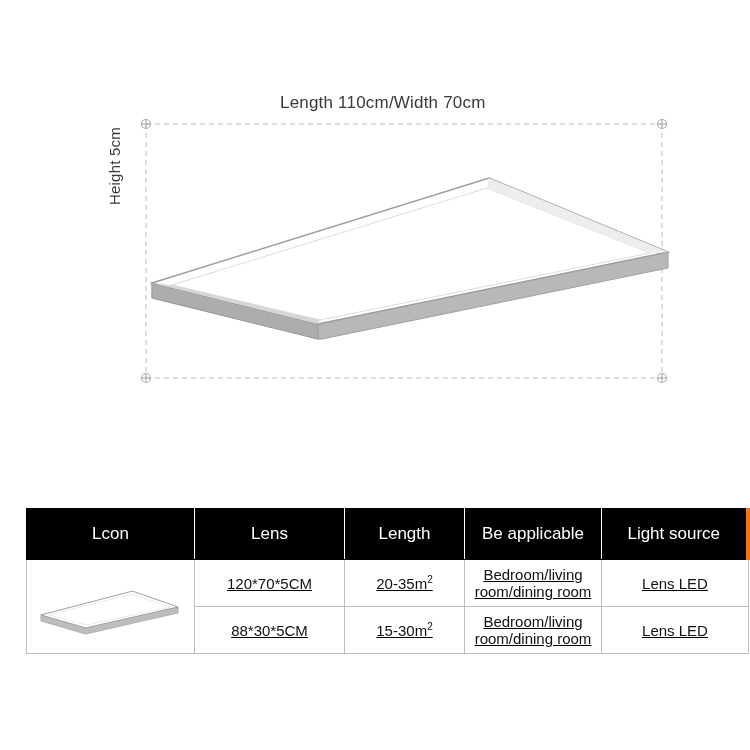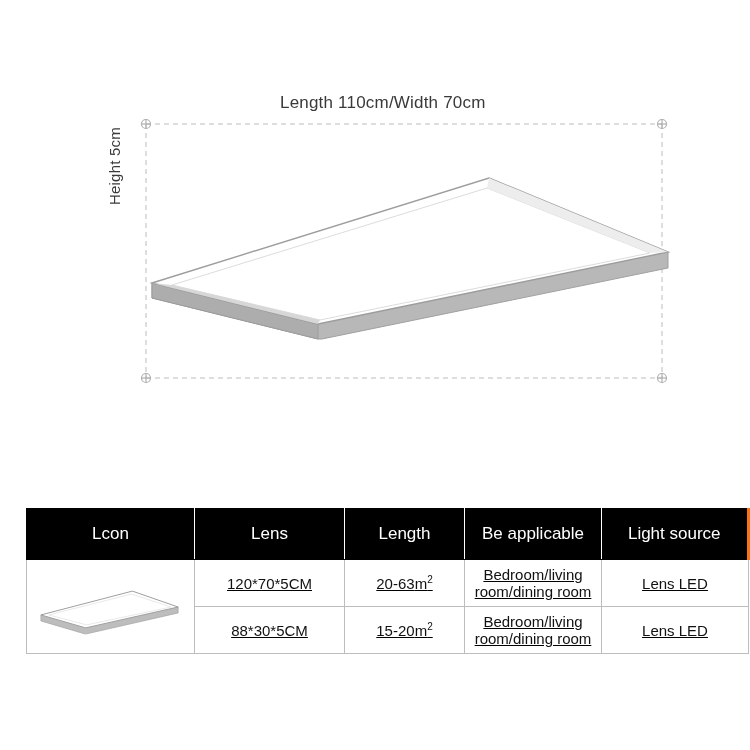--- a/index.html
+++ b/index.html
@@ -64,21 +64,21 @@
   }
   #spec-table thead th {
     background: #000000;
     color: #ffffff;
     font-size: 17px;
     height: 48px;
     border: 1px solid #000000;
     border-right: 1px solid #ffffff;
   }
   #spec-table thead th:last-child {
-    border-right: 4px solid #f97316;
+    border-right: 6px solid #f97316;
   }
   #spec-table tbody td {
     height: 44px;
     font-size: 15px;
     background: #ffffff;
   }
   .cell-two-line {
     line-height: 1.15;
     font-size: 13.5px;
   }
@@ -168,32 +168,32 @@
     <tr>
       <td class="icon-cell" rowspan="2">
         <svg class="icon-wrap" viewBox="0 0 168 88">
           <path d="M14,52 L14,58 L58,71 L60,71 L152,50 L152,44 Z" fill="#bdbdbd" stroke="#a8a8a8" stroke-width="0.8"></path>
           <path d="M14,52 L106,28 L152,44 L59,65 Z" fill="#ffffff" stroke="#9e9e9e" stroke-width="1"></path>
           <path d="M22,52 L105,31 L145,44 L60,62 Z" fill="#ffffff" stroke="#e0e0e0" stroke-width="0.7"></path>
         </svg>
       </td>
       <td>120*70*5CM</td>
       <td>
-        <span>20-63</span><span>m</span><span class="sup">2</span>
+        <span>20-35</span><span>m</span><span class="sup">2</span>
       </td>
       <td class="cell-two-line">
         <div>Bedroom/living</div>
         <div>room/dining room</div>
       </td>
       <td>Lens LED</td>
     </tr>
     <tr>
       <td>88*30*5CM</td>
       <td>
-        <span>15-20</span><span>m</span><span class="sup">2</span>
+        <span>15-30</span><span>m</span><span class="sup">2</span>
       </td>
       <td class="cell-two-line">
         <div>Bedroom/living</div>
         <div>room/dining room</div>
       </td>
       <td>Lens LED</td>
     </tr>
   </tbody>
 </table>
 

